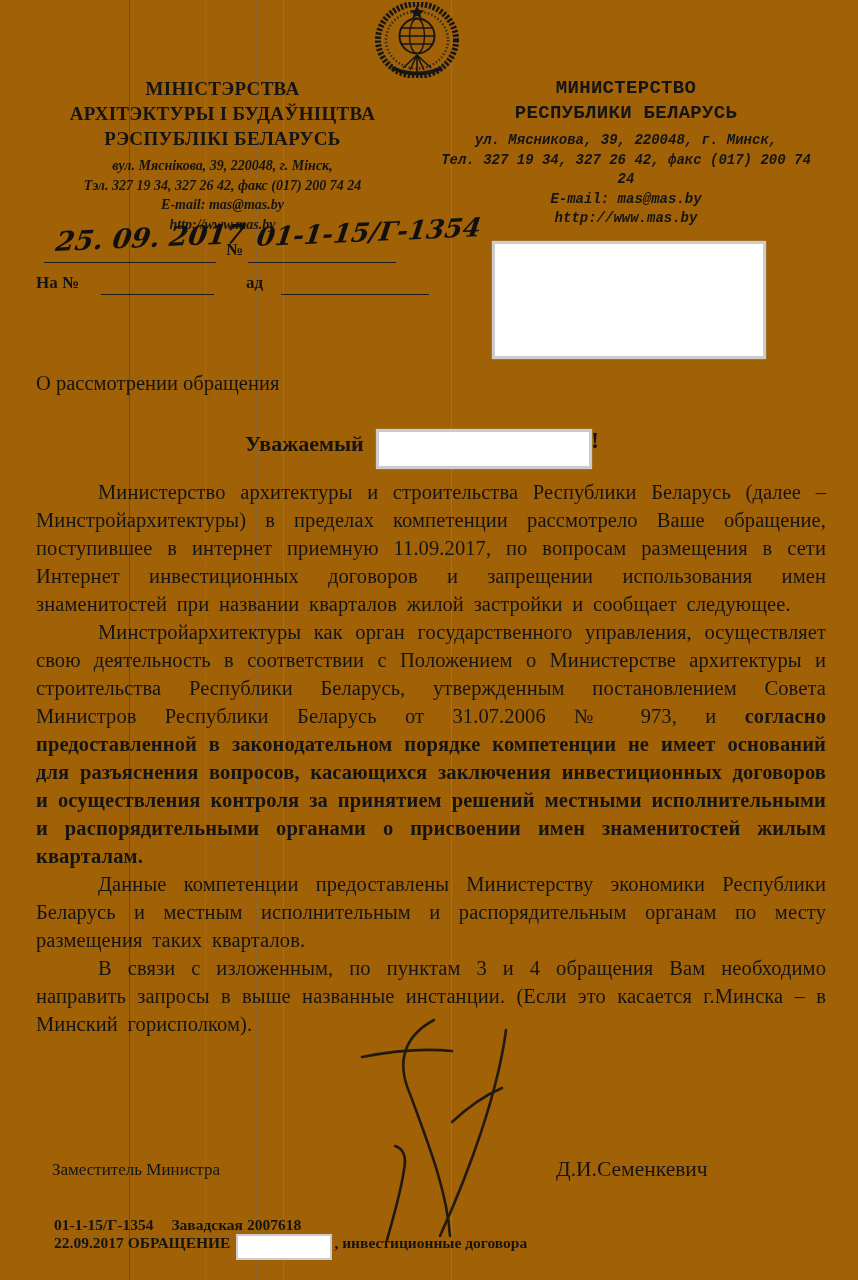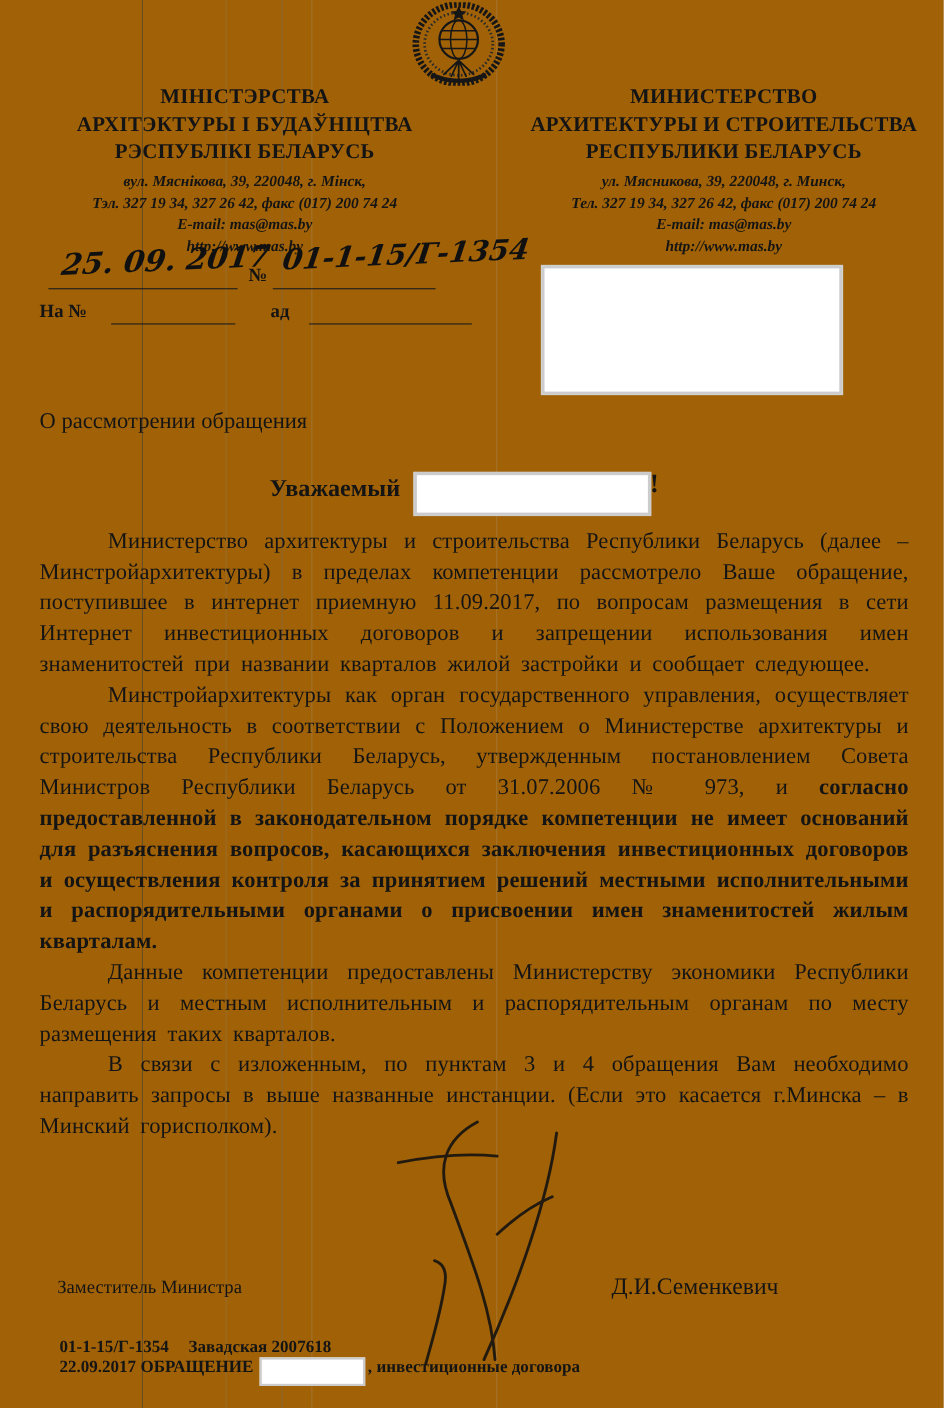--- a/index.html
+++ b/index.html
@@ -9,21 +9,21 @@
   
   .scanline{position:absolute;top:0;bottom:0;width:1px;}
   .sl1{left:129px;background:#3c3c3c;opacity:.55;}
   .sl2{left:205px;background:#8a8a8a;opacity:.25;}
   .sl3{left:256px;background:#6f6f6f;opacity:.38;}
   .sl4{left:283px;background:#9a9a9a;opacity:.28;}
   .sl5{left:451px;background:#b5b5b5;opacity:.20;}
   
   .lh-col{position:absolute;top:76px;text-align:center;}
   .lh-left{left:30px;width:385px;}
-  .lh-right{left:462px;width:392px;}
+  .lh-right{left:430px;width:392px;font-family:Liberation Mono, monospace;}
   .lh-title{font-weight:bold;font-size:19px;line-height:25px;letter-spacing:.3px;}
   .lh-addr{margin-top:5px;font-style:italic;font-weight:bold;font-size:14px;line-height:19.5px;}
   
   .handwrite{font-family:"DejaVu Serif",serif;font-style:italic;font-weight:bold;
              transform:skewX(-10deg) rotate(-2.5deg);transform-origin:left bottom;
              white-space:nowrap;color:#101010;}
   .rule{position:absolute;height:0;border-bottom:1.6px solid #1c1c1c;}
   .plain-label{font-size:17px;font-weight:bold;}
   
   .redact{position:absolute;background:#fff;border:3px solid #cccccc;box-shadow:0 0 1px #bbb;}
@@ -78,21 +78,20 @@
     <div class="lh-addr">
       <div>вул. Мяснікова, 39, 220048, г. Мінск,</div>
       <div>Тэл. 327 19 34, 327 26 42, факс (017) 200 74 24</div>
       <div>E-mail: mas@mas.by</div>
       <div>http://www.mas.by</div>
     </div>
   </div>
 
   <div class="lh-col lh-right">
     <div class="lh-title">МИНИСТЕРСТВО</div>
-    <div class="lh-title">АРХИТЕКТУРЫ И СТРОИТЕЛЬСТВА</div>
     <div class="lh-title">РЕСПУБЛИКИ БЕЛАРУСЬ</div>
     <div class="lh-addr">
       <div>ул. Мясникова, 39, 220048, г. Минск,</div>
       <div>Тел. 327 19 34, 327 26 42, факс (017) 200 74 24</div>
       <div>E-mail: mas@mas.by</div>
       <div>http://www.mas.by</div>
     </div>
   </div>
 
   <div class="abs handwrite" style="left:54px;top:226px;font-size:27px;">25. 09. 2017</div>

